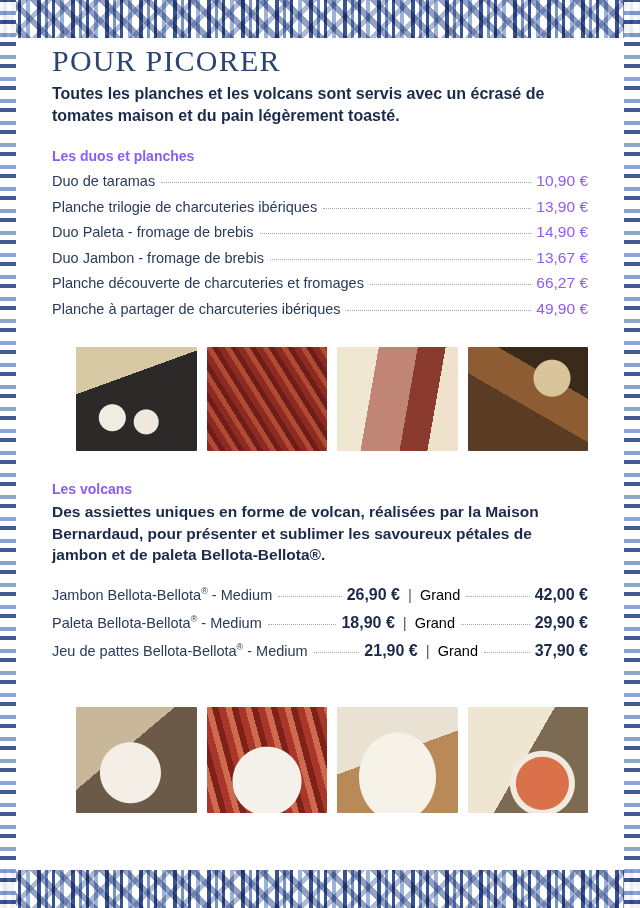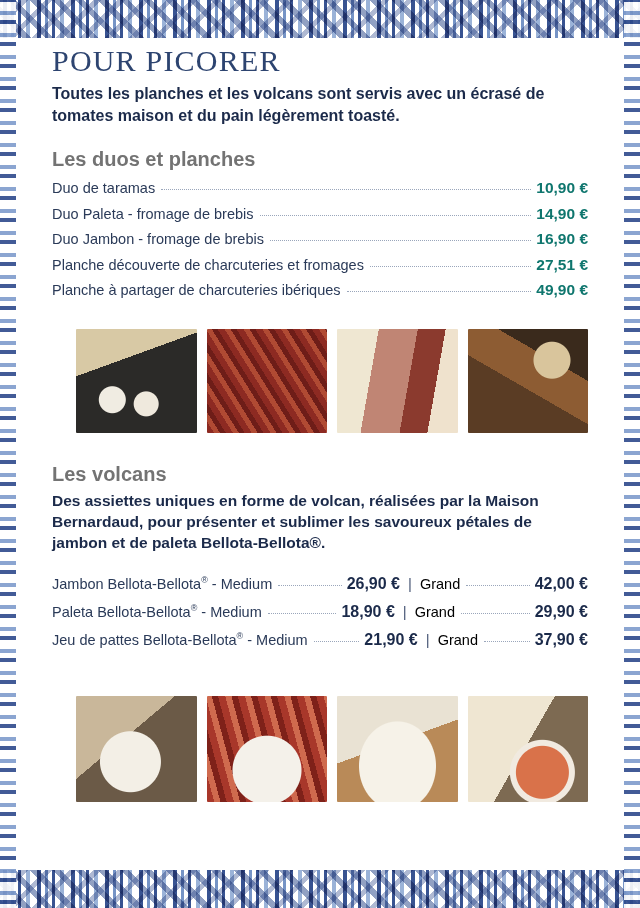--- a/index.html
+++ b/index.html
@@ -97,23 +97,23 @@
   }
   .intro {
     font-size: 16px;
     font-weight: bold;
     line-height: 1.35;
     color: #1b2a4a;
     margin: 0 0 22px 0;
     max-width: 534px;
   }
   h2.section-title {
-    font-size: 20px;
+    font-size: 14px;
     font-weight: bold;
-    color: #737373;
+    color: #8b5cf6;
     margin: 0 0 4px 0;
   }
 
   
   .menu-list { margin: 0 0 20px 0; }
   .menu-row {
     display: flex;
     align-items: baseline;
     font-size: 14px;
     line-height: 1.0;
@@ -125,23 +125,23 @@
     font-size: 14.5px;
   }
   .menu-row .leader {
     flex: 1 1 auto;
     margin: 0 5px 0 6px;
     border-bottom: 1.5px dotted #9aa6bb;
     transform: translateY(-3px);
     min-width: 10px;
   }
   .menu-row .price {
-    font-weight: bold;
+    font-weight: normal;
     font-size: 15.5px;
-    color: #0f766e;
+    color: #8b5cf6;
     white-space: nowrap;
   }
 
   
   .photo-strip {
     display: flex;
     gap: 10px;
     margin: 26px 0 0 24px;
   }
   .photo {
@@ -262,37 +262,42 @@
     <h2 class="section-title">Les duos et planches</h2>
 
     <div class="menu-list">
 
       <div class="menu-row">
         <span class="label">Duo de taramas</span>
         <span class="leader"></span>
         <span class="price">10,90 €</span>
       </div>
 
+      <div class="menu-row">
+        <span class="label">Planche trilogie de charcuteries ibériques</span>
+        <span class="leader"></span>
+        <span class="price">13,90 €</span>
+      </div>
 
       <div class="menu-row">
         <span class="label">Duo Paleta - fromage de brebis</span>
         <span class="leader"></span>
         <span class="price">14,90 €</span>
       </div>
 
       <div class="menu-row">
         <span class="label">Duo Jambon - fromage de brebis</span>
         <span class="leader"></span>
-        <span class="price">16,90 €</span>
+        <span class="price">13,67 €</span>
       </div>
 
       <div class="menu-row">
         <span class="label">Planche découverte de charcuteries et fromages</span>
         <span class="leader"></span>
-        <span class="price">27,51 €</span>
+        <span class="price">66,27 €</span>
       </div>
 
       <div class="menu-row">
         <span class="label">Planche à partager de charcuteries ibériques</span>
         <span class="leader"></span>
         <span class="price">49,90 €</span>
       </div>
 
     </div>
 

